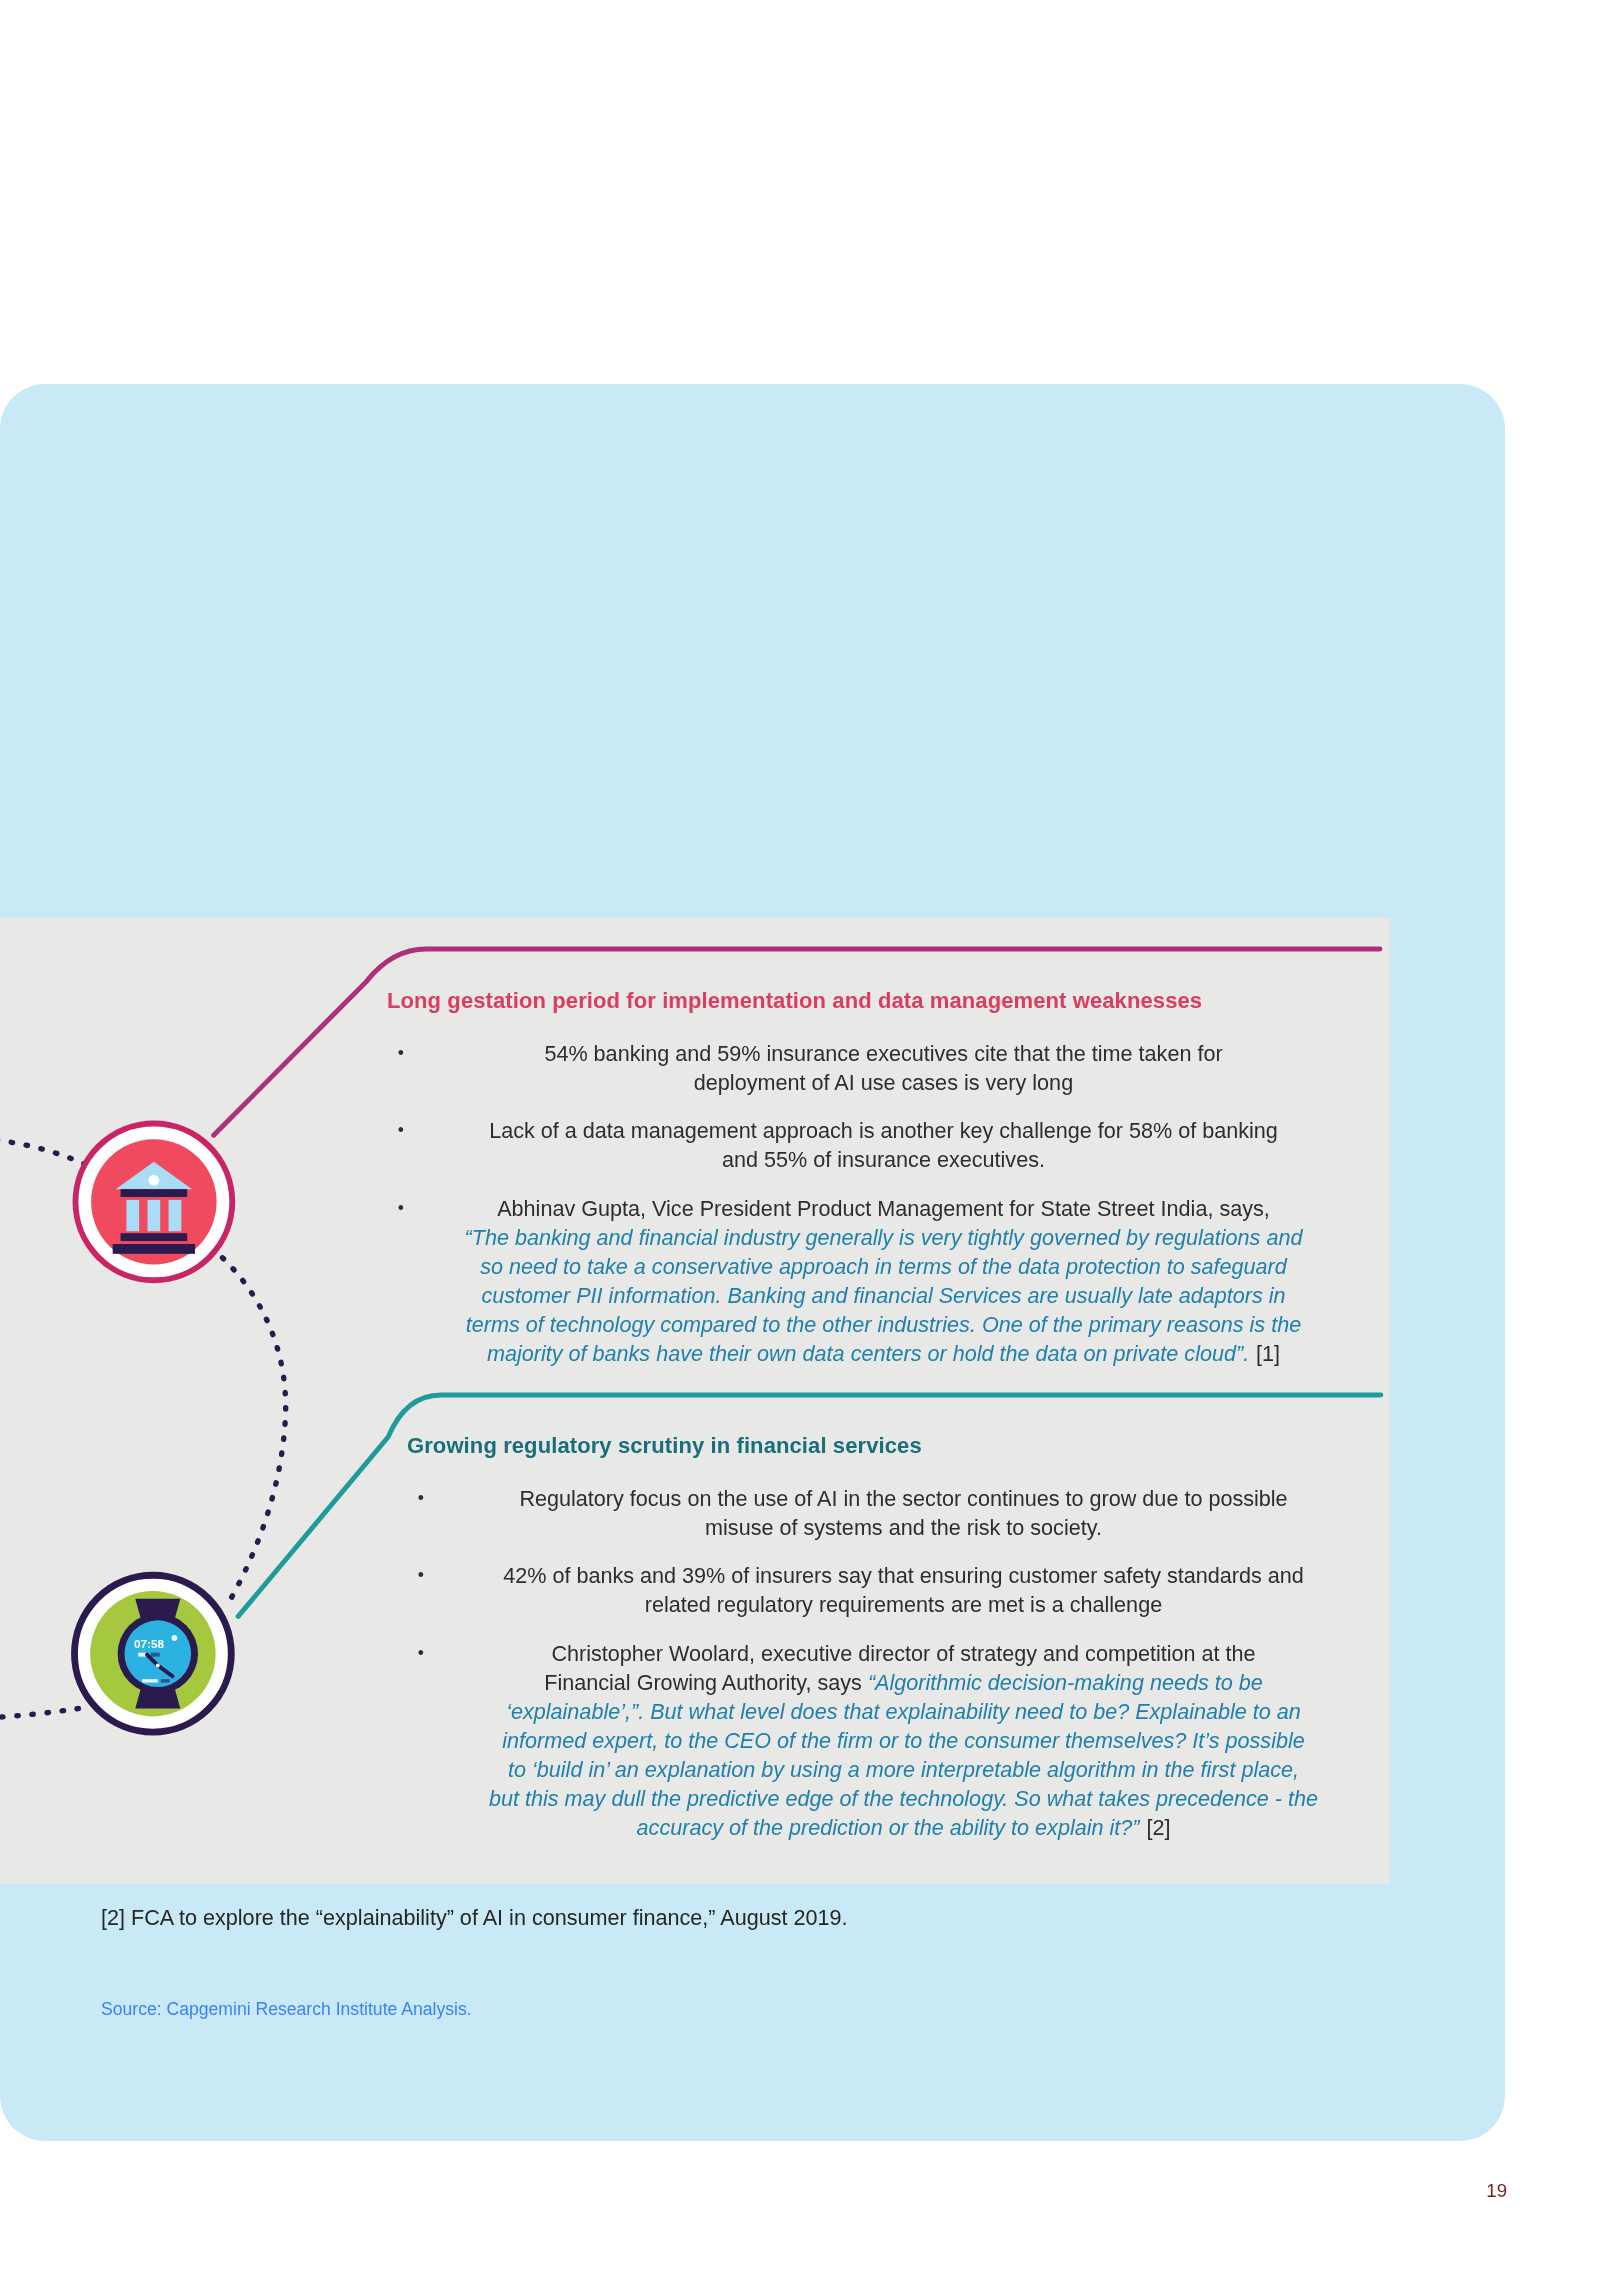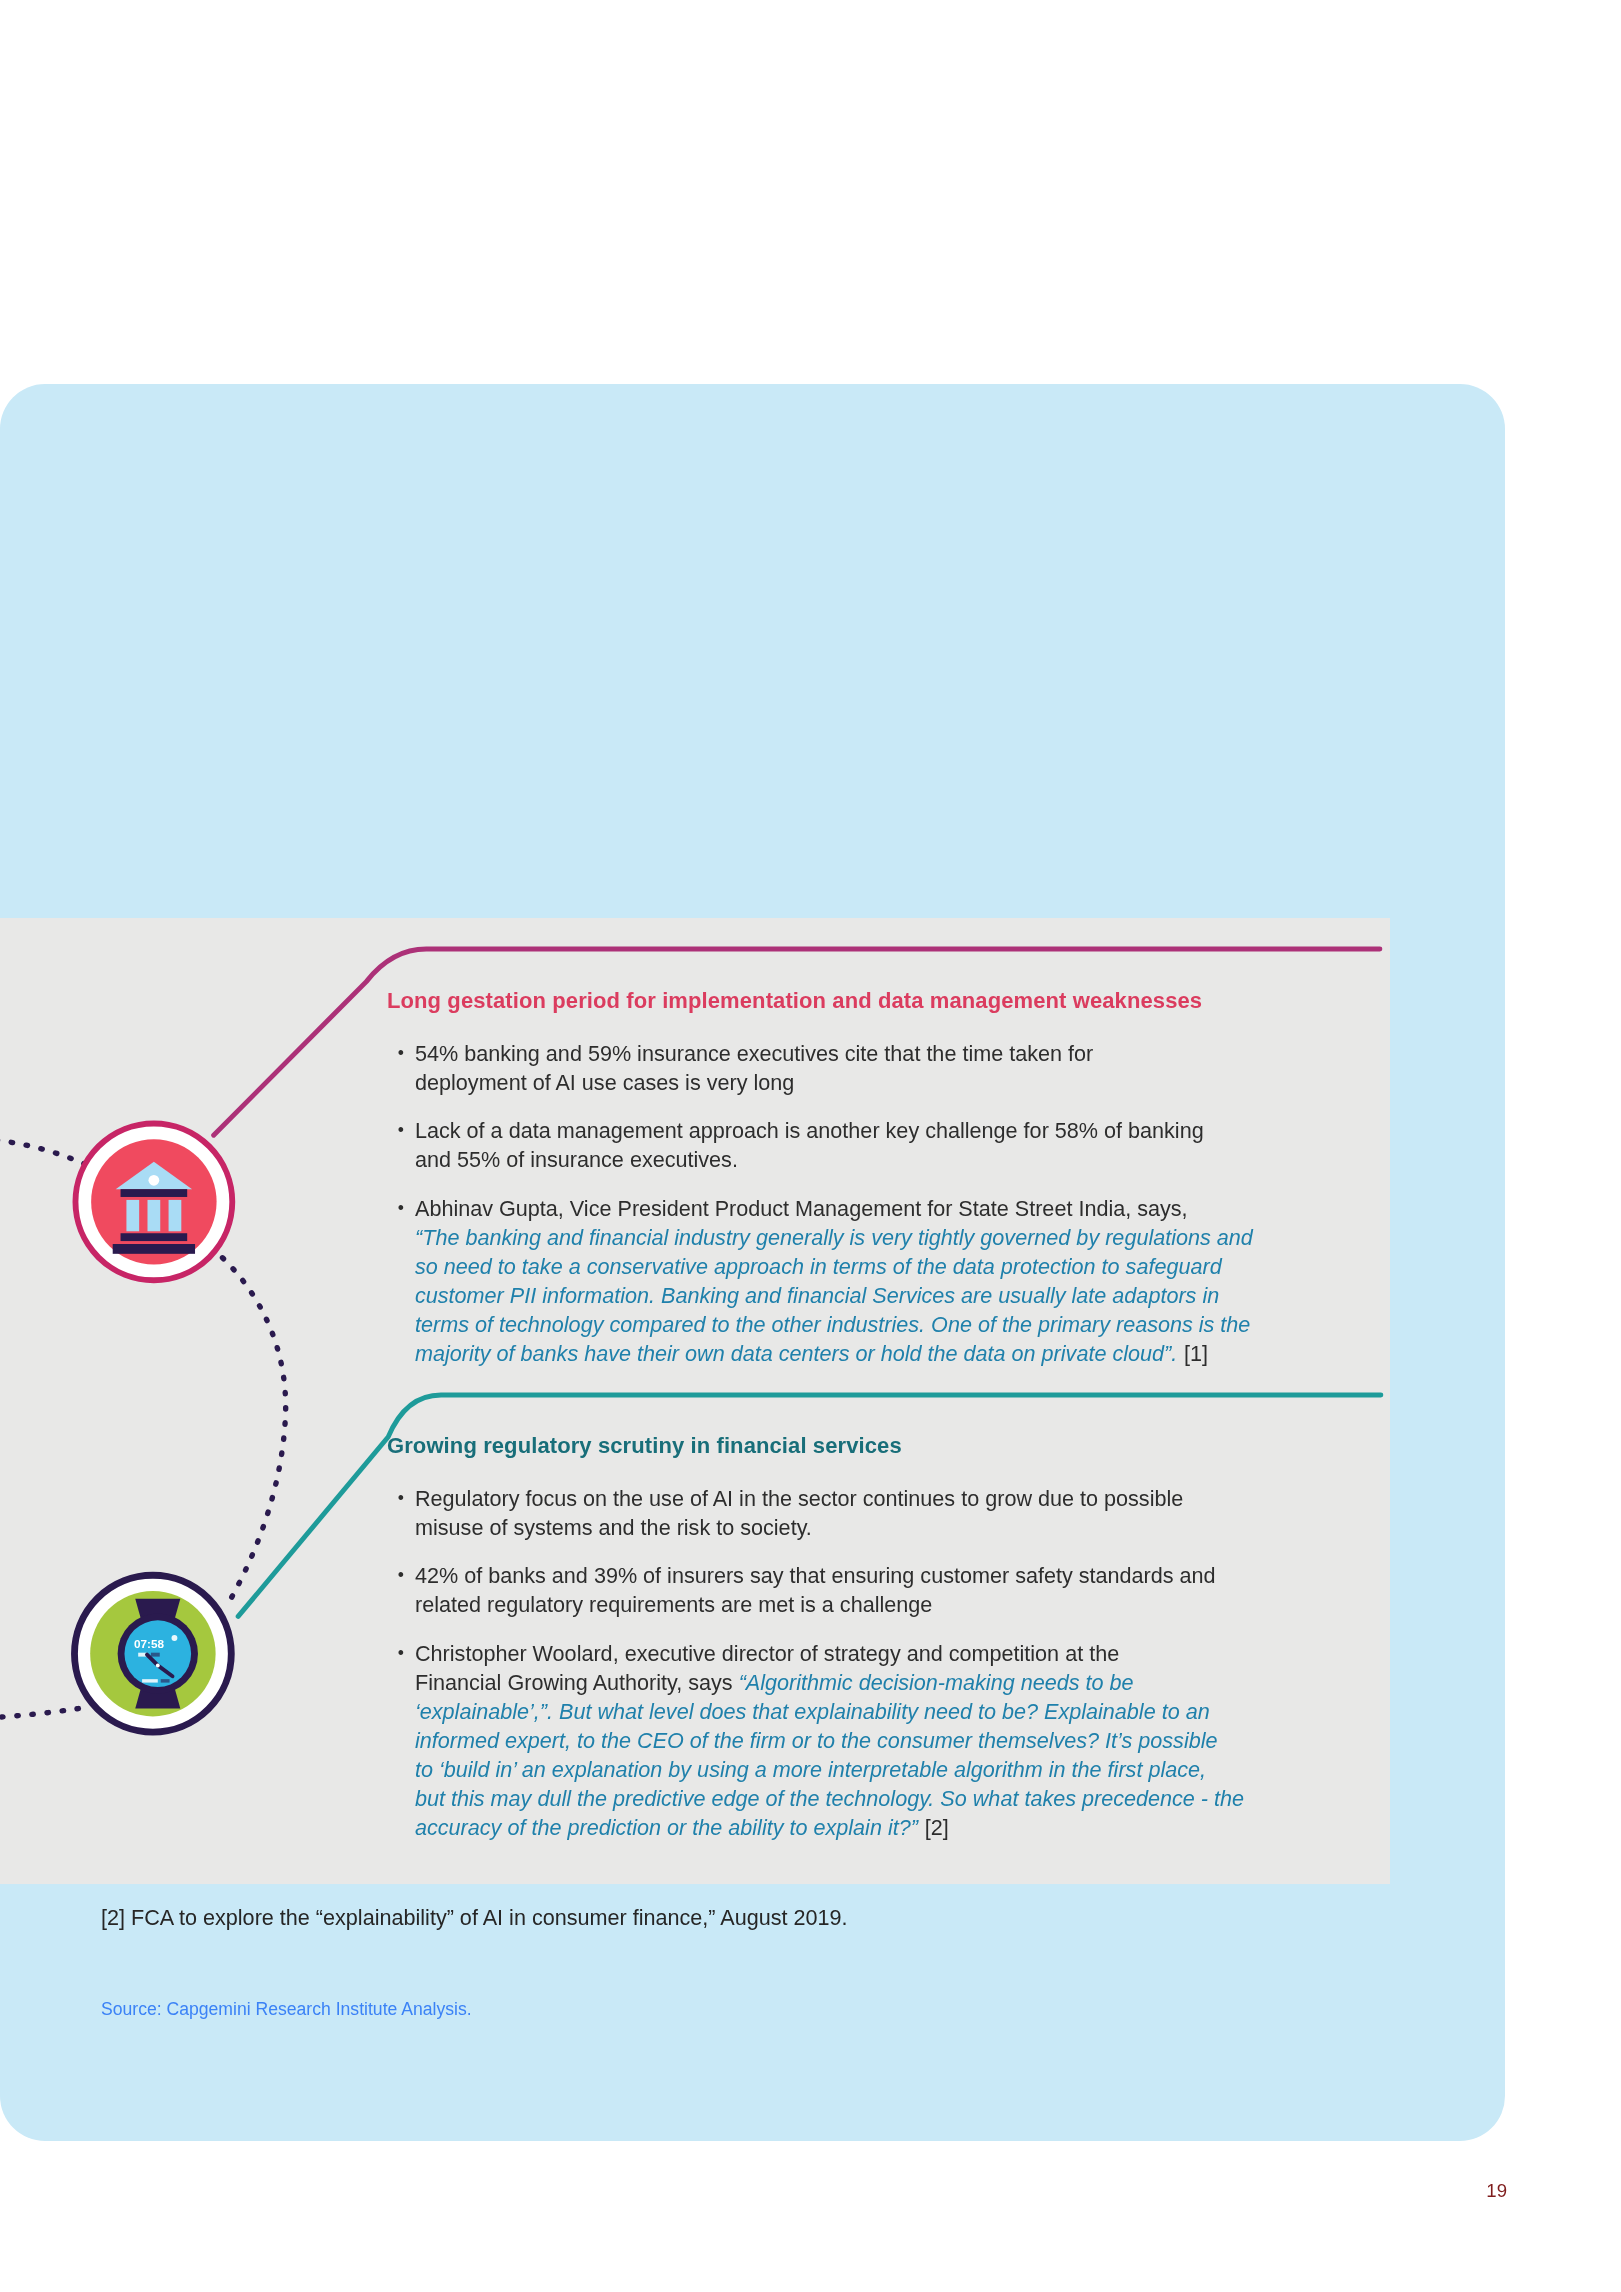--- a/index.html
+++ b/index.html
@@ -16,34 +16,34 @@
   }
   .gray-panel{
     position:absolute;left:0;top:918px;width:1390px;height:966px;
     background:#e8e8e7;
   }
   .fig-svg{position:absolute;left:0;top:0;width:1621px;height:2293px;pointer-events:none;}
   .section{
     position:absolute;left:387px;width:965px;
   }
   .section-1{top:986px;}
-  .section-2{top:1431px;}
+  .section-2{top:1431px;margin-left:20px;}
   .section h3{
     margin:0 0 23.5px 0;
     font-size:22px;line-height:29px;font-weight:bold;
     letter-spacing:0.1px;
   }
   .section-1 h3{color:#db3c5f;}
   .section-2 h3{color:#186e79;}
   .section ul{list-style:none;margin:0;padding:0;}
   .section li{
     position:relative;
     margin:0 0 19.6px 0;
     padding-left:28px;
-    font-size:21.6px;line-height:29px;color:#2d2d2d;
+    font-size:21.6px;line-height:29px;color:#2d2d2d;text-align:center;
   }
   .section li::before{
     content:"\2022";
     position:absolute;left:10.8px;top:0;
     font-size:17.6px;color:#2d2d2d;
   }
   .pre{white-space:pre-line;}
   .quote{
     font-style:italic;color:#1f80ab;white-space:pre-line;
   }

